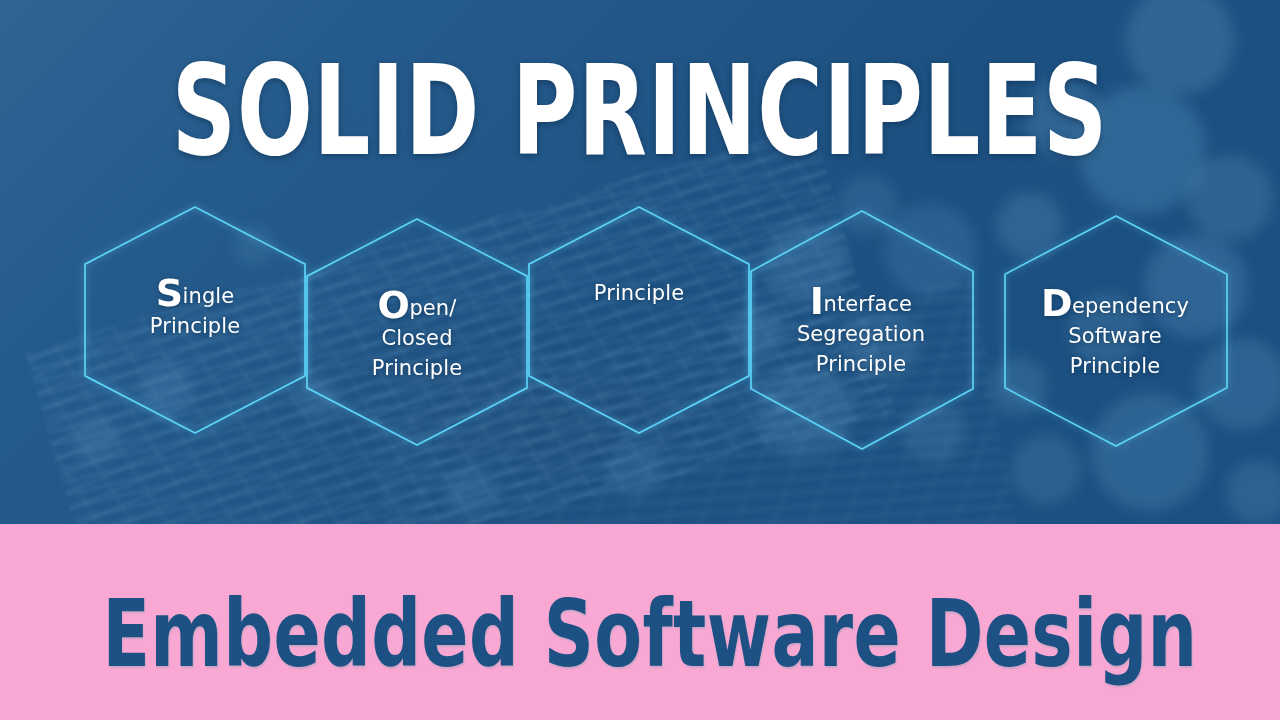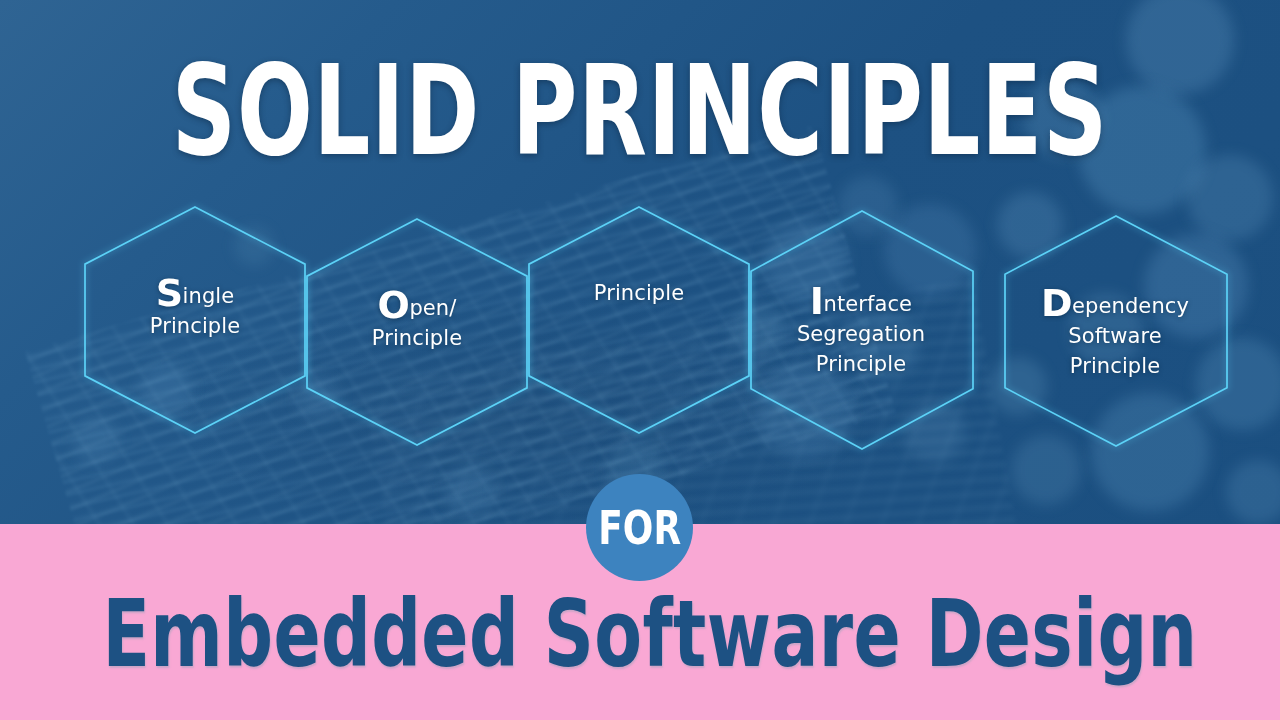--- a/index.html
+++ b/index.html
@@ -230,20 +230,21 @@
             <div>Principle</div>
           </div>
         </div>
         <div class="hex" style="left: 306px; top: 18px; width: 222px; height: 228px;">
           <svg width="222" height="228" viewBox="0 0 222 228">
             <polygon points="111,1 221,58.14 221,169.86 111,227 1,169.86 1,58.14" fill="none" stroke="#5cd2f7" stroke-width="5" opacity="0.22" stroke-linejoin="miter" style="filter: blur(3px);"></polygon>
             <polygon points="111,1 221,58.14 221,169.86 111,227 1,169.86 1,58.14" fill="none" stroke="#5cd2f7" stroke-width="1.7" stroke-linejoin="miter"></polygon>
           </svg>
           <div class="label" style="top: 71.82px;">
             <div><span class="cap">O</span>pen/</div>
+            <div>Closed</div>
             <div>Principle</div>
           </div>
         </div>
         <div class="hex" style="left: 528px; top: 6px; width: 222px; height: 228px;">
           <svg width="222" height="228" viewBox="0 0 222 228">
             <polygon points="111,1 221,58.14 221,169.86 111,227 1,169.86 1,58.14" fill="none" stroke="#5cd2f7" stroke-width="5" opacity="0.22" stroke-linejoin="miter" style="filter: blur(3px);"></polygon>
             <polygon points="111,1 221,58.14 221,169.86 111,227 1,169.86 1,58.14" fill="none" stroke="#5cd2f7" stroke-width="1.7" stroke-linejoin="miter"></polygon>
           </svg>
           <div class="label" style="top: 71.82px;">
             <div>Principle</div>
@@ -267,19 +268,16 @@
           </svg>
           <div class="label" style="top: 73.08px;">
             <div><span class="cap">D</span>ependency</div>
             <div>Software</div>
             <div>Principle</div>
           </div>
         </div>
       </div>
   </div>
 
-  <div id="forbadge">
-    <span>FOR</span>
-  </div>
 
   <div id="subtitle">Embedded Software Design</div>
 
 </div>
 
 </body></html>

